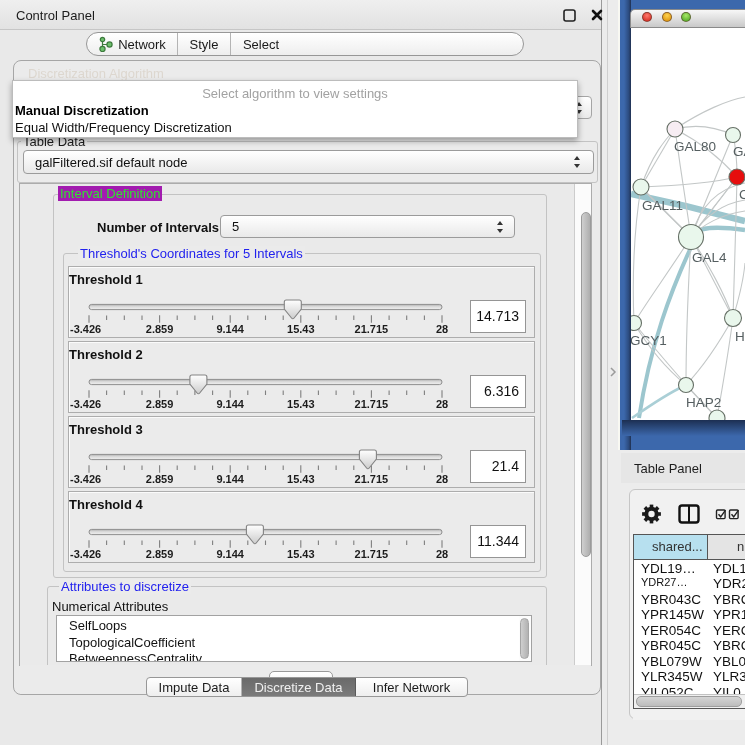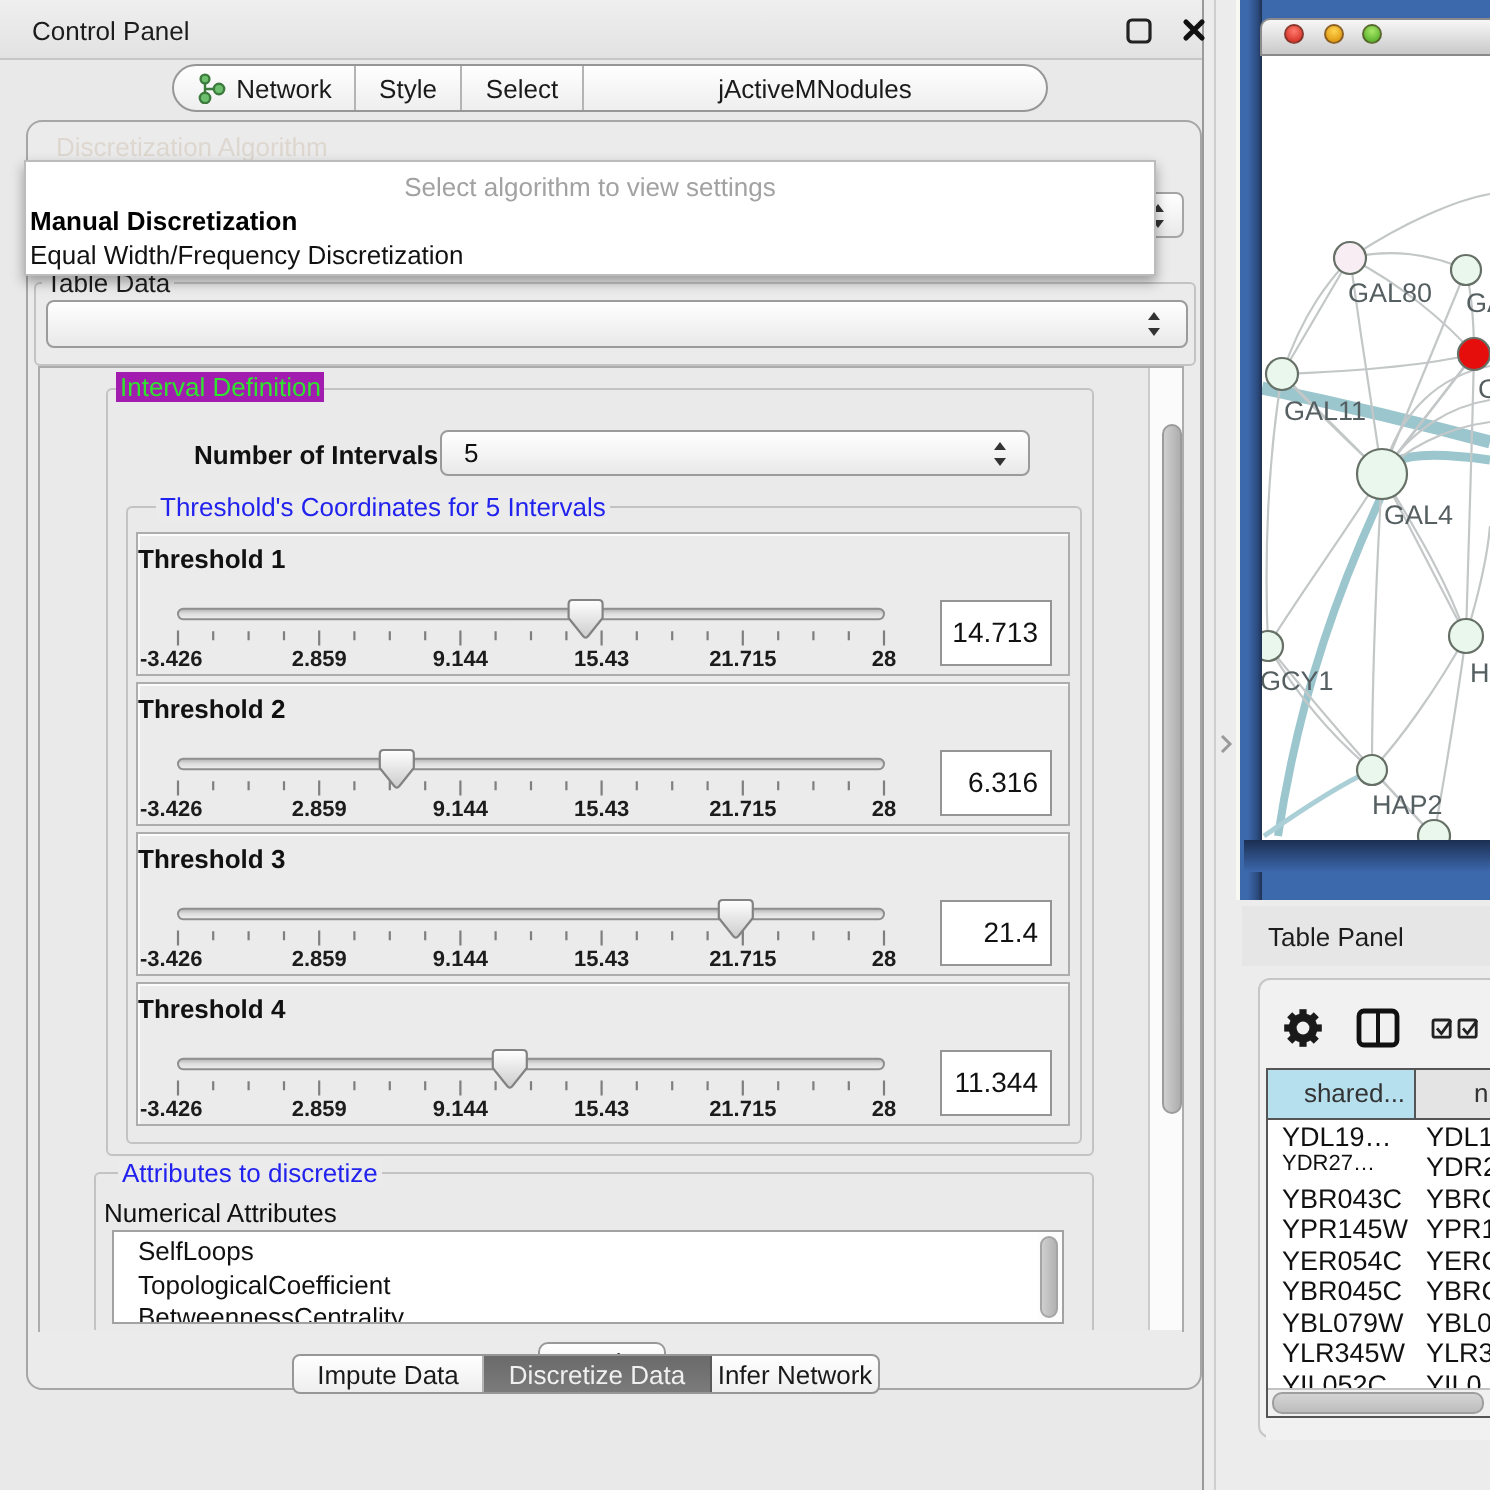--- a/index.html
+++ b/index.html
@@ -171,30 +171,30 @@
 <g stroke="#3d7a3d" stroke-width="1.2" fill="#6cbf6c">
           <line x1="4.5" y1="4" x2="4.5" y2="13"></line>
           <line x1="4.5" y1="8.5" x2="11" y2="8.5"></line>
 <circle cx="4.5" cy="3.5" r="2.2"></circle>
           <circle cx="4.5" cy="13" r="2.6"></circle>
           <circle cx="11.5" cy="8.5" r="2.6"></circle>
         </g>
       </svg>Network</div>
 <div style="width:52px">Style</div>
 <div style="width:60px">Select</div>
-<div style="flex:1">jActiveMNodules</div>
   </div>
 <div class="abs" style="left:13px;top:60px;width:588px;height:635px;background:#ebebeb;border:1px solid #a6a6a6;border-radius:8px;box-sizing:border-box"></div>
 <div class="abs" style="left:28px;top:66px;font-size:13px;color:#ddd7cf">Discretization Algorithm</div>
 <div class="abs" style="left:560px;top:96px;width:32px;height:23px;background:linear-gradient(#ffffff,#e9e9e9);border:1px solid #a5a5a5;border-radius:4px;box-sizing:border-box">
     <span class="arr"></span>
   </div>
 <div class="group" style="left:17px;top:141px;width:579px;height:40px"></div>
 <div class="abs" style="left:21px;top:134px;font-size:13px;color:#1c1c1c;background:#ebebeb;padding:0 2px">Table Data</div>
 <div class="combo" style="left:23px;top:150px;width:571px;height:24px;box-sizing:border-box">
+    <span class="tx">galFiltered.sif default node</span>
     <span class="arr" style="right:12px"></span>
   </div>
 <div class="abs" style="left:19px;top:183px;width:573px;height:483px;background:#eaeaea;border:1px solid #acacac;box-sizing:border-box"></div>
 <div class="abs" style="left:574px;top:184px;width:17px;height:481px;background:#fbfbfb;border-left:1px solid #ccc;box-sizing:border-box"></div>
 <div class="abs" style="left:581px;top:212px;width:10px;height:345px;background:linear-gradient(90deg,#cfcfcf,#aeaeae);border:1px solid #9b9b9b;border-radius:6px;box-sizing:border-box"></div>
 <div class="group" style="left:53px;top:193.5px;width:492px;height:382px"></div>
 <div class="abs" style="left:58px;top:186px;font-size:13px;color:#2fe32f;background:#a21caf;padding:0 2px">Interval Definition</div>
 <div class="abs" style="left:97px;top:220px;font-size:13px;font-weight:bold;color:#111">Number of Intervals</div>
 <div class="combo" style="left:220px;top:215px;width:295px;height:23px;box-sizing:border-box">
     <span class="tx">5</span>
@@ -269,21 +269,21 @@
 <div class="group" style="left:47px;top:586px;width:498px;height:100px"></div>
 <div class="abs" style="left:59px;top:579px;font-size:13px;color:#2222ee;background:#ebebeb;padding:0 2px">Attributes to discretize</div>
 <div class="abs" style="left:52px;top:599px;font-size:13px;font-weight:normal;color:#111">Numerical Attributes</div>
 <div class="abs" style="left:56px;top:615px;width:476px;height:47px;background:#fff;border:1px solid #a2a2a2;box-sizing:border-box;overflow:hidden;font-size:13px;color:#111">
 <div style="margin:2px 0 0 12px;line-height:16.5px">SelfLoops<br>TopologicalCoefficient<br>BetweennessCentrality</div>
   </div>
 <div class="abs" style="left:519px;top:616px;width:12px;height:45px;background:#fdfdfd"></div>
 <div class="abs" style="left:520px;top:618px;width:9px;height:41px;background:linear-gradient(90deg,#cfcfcf,#b2b2b2);border:1px solid #a5a5a5;border-radius:5px;box-sizing:border-box"></div>
 <div class="abs" style="left:20px;top:665px;width:571px;height:29px;background:#ebebeb"></div>
 <div class="abs" style="left:269px;top:671px;width:64px;height:21px;background:linear-gradient(#ffffff,#ebebeb);border:1px solid #999;border-radius:5px;box-sizing:border-box;display:flex;align-items:center;justify-content:center;font-size:13px;color:#111">Apply</div>
-<div class="seg" style="left:146px;top:677px;width:294px;height:20px;box-sizing:border-box;border-radius:4px">
+<div class="seg" style="left:146px;top:677px;width:322px;height:20px;box-sizing:border-box;border-radius:4px">
 <div style="width:94px">Impute Data</div>
 <div class="sel" style="width:113px">Discretize Data</div>
 <div style="flex:1">Infer Network</div>
   </div>
 <div class="abs" style="left:12px;top:80px;width:566px;height:58px;background:#fff;border:1px solid #bcbcbc;box-shadow:0 3px 6px rgba(0,0,0,.35);box-sizing:border-box;z-index:50;font-size:13px">
 <div style="position:absolute;left:0;right:0;top:4.5px;text-align:center;color:#a2a2a2">Select algorithm to view settings</div>
 <div style="position:absolute;left:2px;top:22px;font-weight:bold;color:#000">Manual Discretization</div>
 <div style="position:absolute;left:2px;top:39px;color:#111">Equal Width/Frequency Discretization</div>
   </div>
 <svg class="abs" style="left:608px;top:366px;z-index:5" width="10" height="12" viewBox="0 0 10 12">

